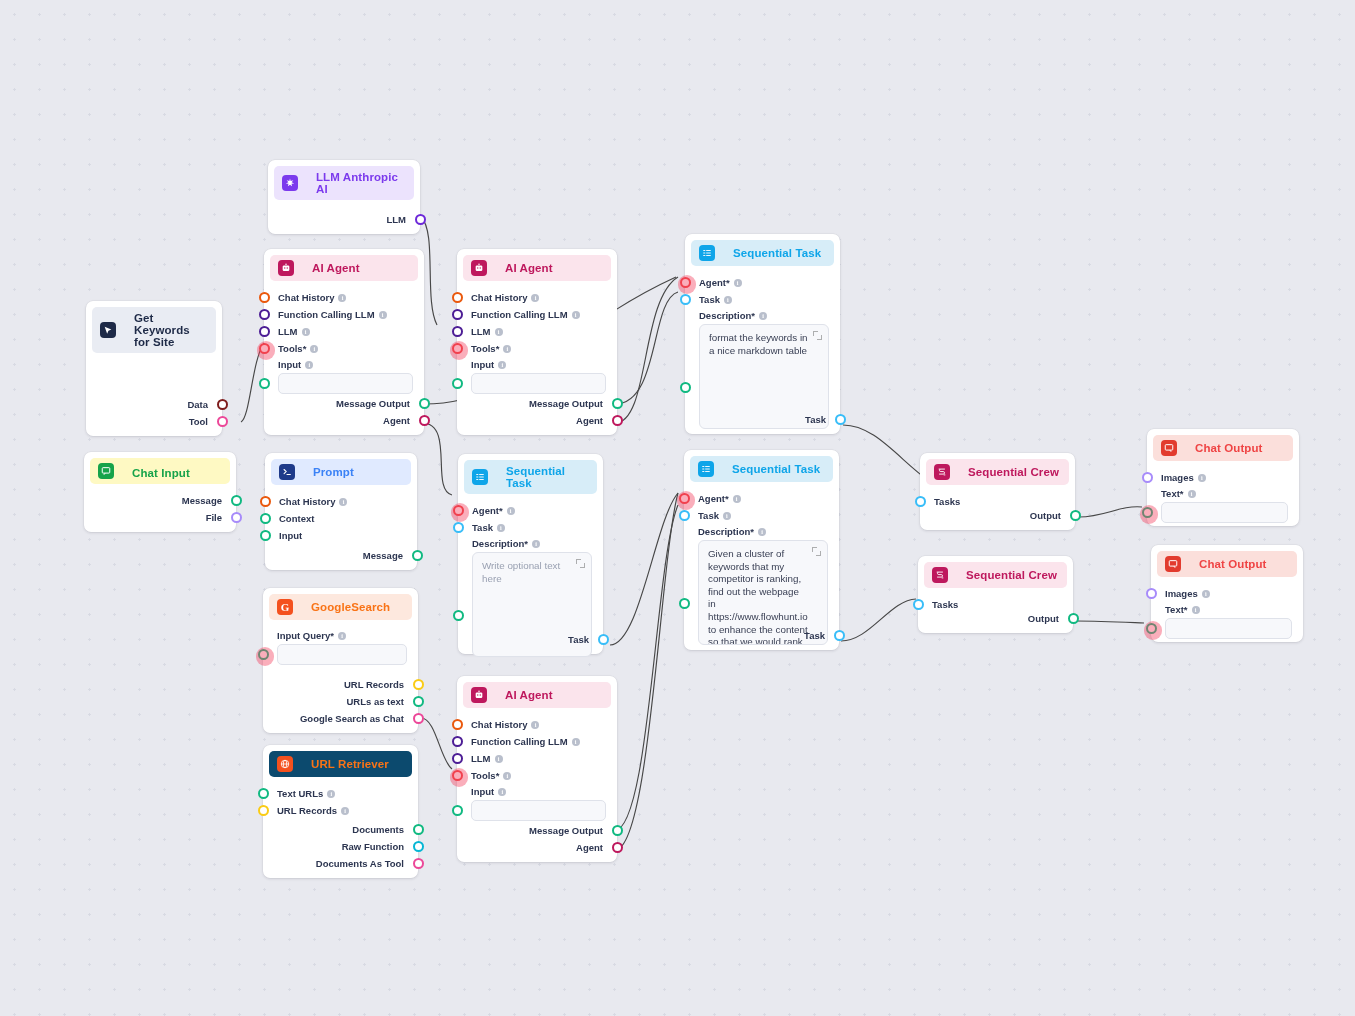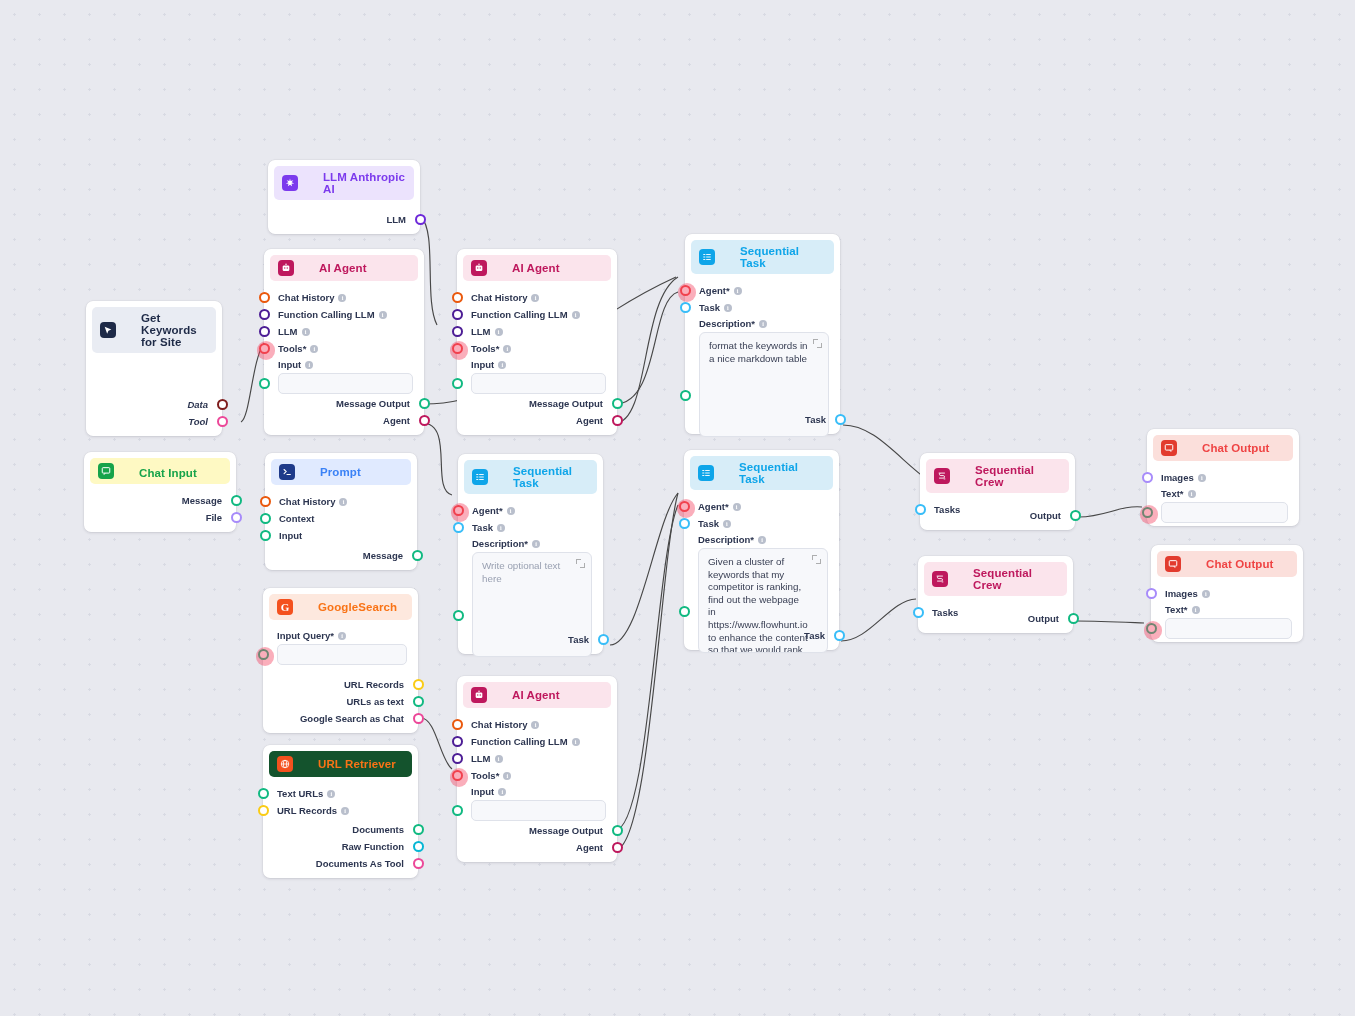--- a/index.html
+++ b/index.html
@@ -17,21 +17,21 @@
   #canvas { position:absolute; inset:0; }
   svg.edges { position:absolute; left:0; top:0; width:1355px; height:1016px; pointer-events:none; z-index:1; }
   .node {
     position:absolute;
     background:#ffffff;
     border-radius:7px;
     box-shadow:0 1px 3px rgba(20,20,50,.13), 0 0 0 .5px rgba(30,30,60,.05);
     z-index:2;
   }
   .nhdr {
-    display:flex; align-items:center; gap:25px;
+    display:flex; align-items:center; gap:18px;
     margin:6px 6px 0 6px;
     padding:5px 8px;
     border-radius:5px;
     font-size:11.5px; font-weight:bold;
     letter-spacing:.1px;
   }
   .nico {
     width:16px; height:16px; border-radius:4px;
     display:flex; align-items:center; justify-content:center;
     color:#fff; font-size:9px; line-height:1; flex:none;
@@ -121,21 +121,21 @@
       </div>
       <div class="node" style="left: 86px; top: 301px; width: 136px; height: 135px; position: absolute;">
         <div class="nhdr" style="background: rgb(233, 236, 243); color: rgb(30, 42, 71);">
           <span class="nico" style="background: rgb(30, 42, 71);">
             <svg width="10" height="10" viewBox="0 0 24 24" fill="#fff">
               <path d="M4 4l16 7-7 2.6L10 21z"></path>
             </svg>
           </span>
           <span>Get Keywords for Site</span>
         </div>
-        <div style="position: absolute; right: 0px; left: 0px; bottom: 6px; font-style: italic;">
+        <div style="position: absolute; right: 0px; left: 0px; bottom: 6px;">
           <div class="prow out">
             <span>Data</span>
             <span class="port rgt" style="border-color: rgb(127, 29, 29); top: 3px;"></span>
           </div>
           <div class="prow out">
             <span>Tool</span>
             <span class="port rgt" style="border-color: rgb(236, 72, 153); top: 3px;"></span>
           </div>
         </div>
       </div>
@@ -316,21 +316,21 @@
             <span>URLs as text</span>
             <span class="port rgt" style="border-color: rgb(16, 185, 129); top: 3px;"></span>
           </div>
           <div class="prow out">
             <span>Google Search as Chat</span>
             <span class="port rgt" style="border-color: rgb(236, 72, 153); top: 3px;"></span>
           </div>
         </div>
       </div>
       <div class="node" style="left: 263px; top: 745px; width: 155px; height: 133px; position: absolute;">
-        <div class="nhdr" style="background: #14532d; color: rgb(249, 115, 22);">
+        <div class="nhdr" style="background: #0c4a6e; color: rgb(249, 115, 22);">
           <span class="nico" style="background: rgb(244, 81, 30);">
             <svg width="10" height="10" viewBox="0 0 24 24" fill="none" stroke="#fff" stroke-width="2">
               <circle cx="12" cy="12" r="9"></circle>
               <ellipse cx="12" cy="12" rx="4" ry="9"></ellipse>
               <path d="M3 12h18"></path>
             </svg>
           </span>
           <span>URL Retriever</span>
         </div>
         <div class="nbody" style="position: static;">

